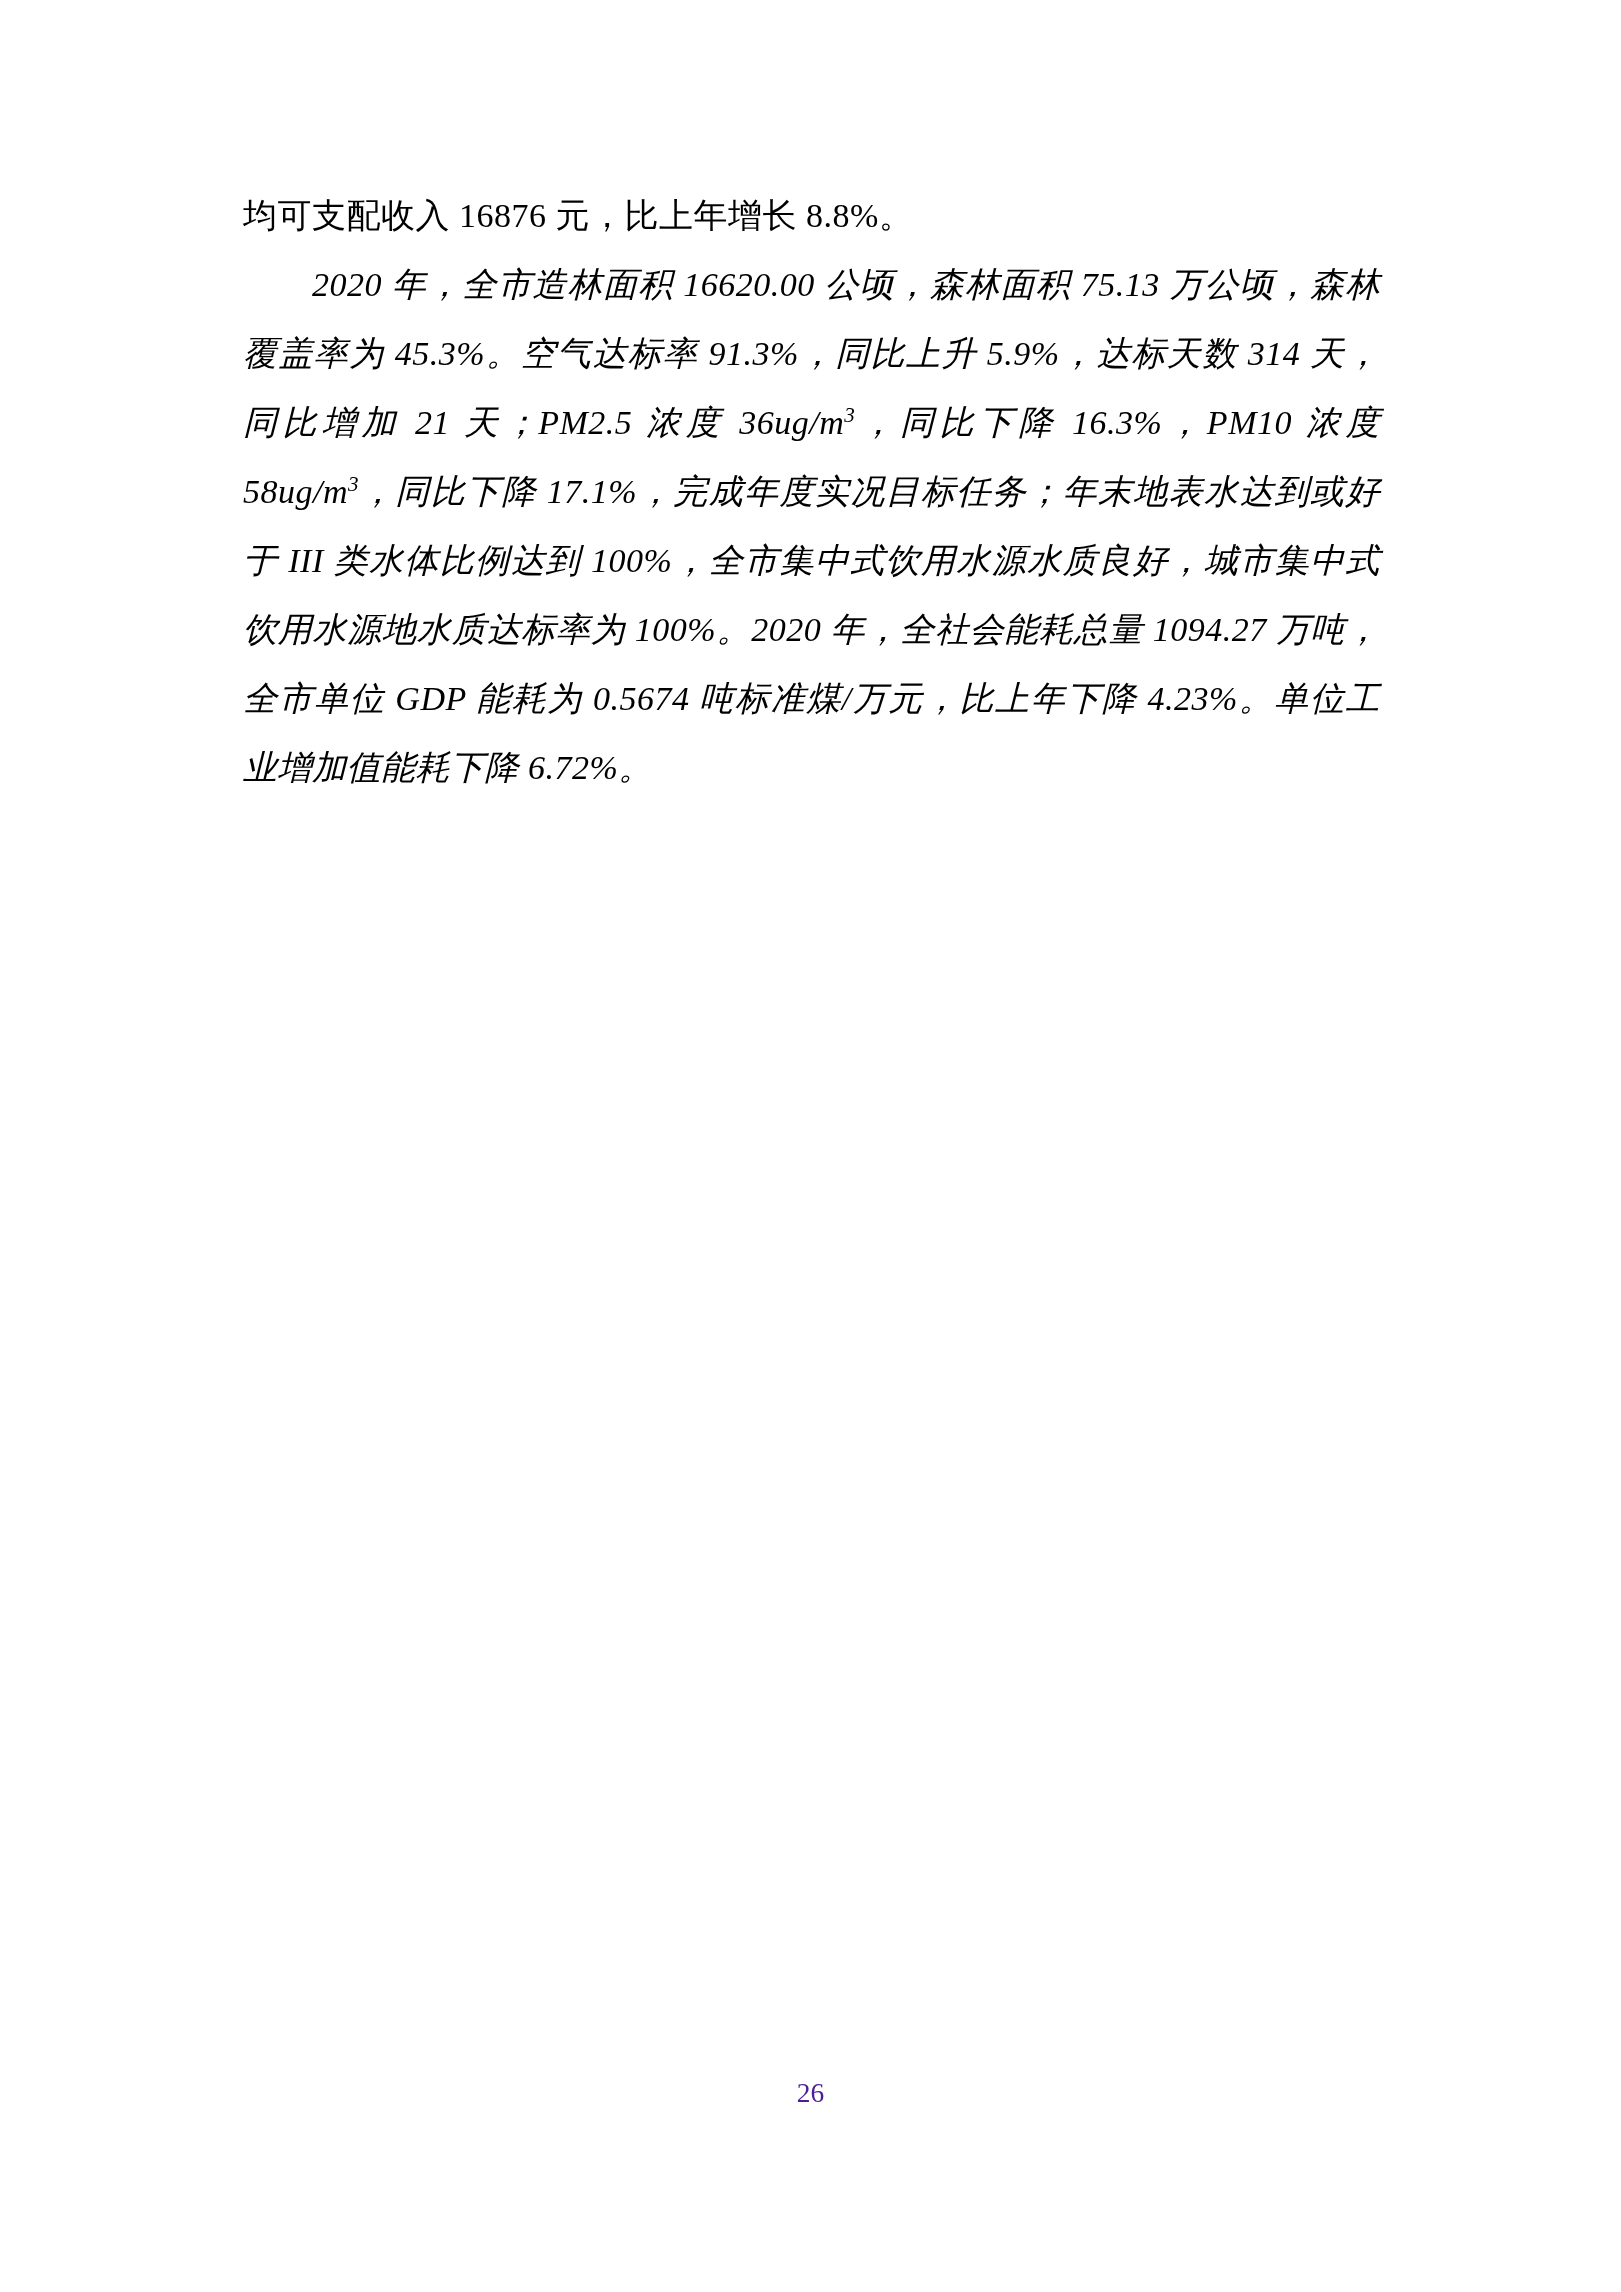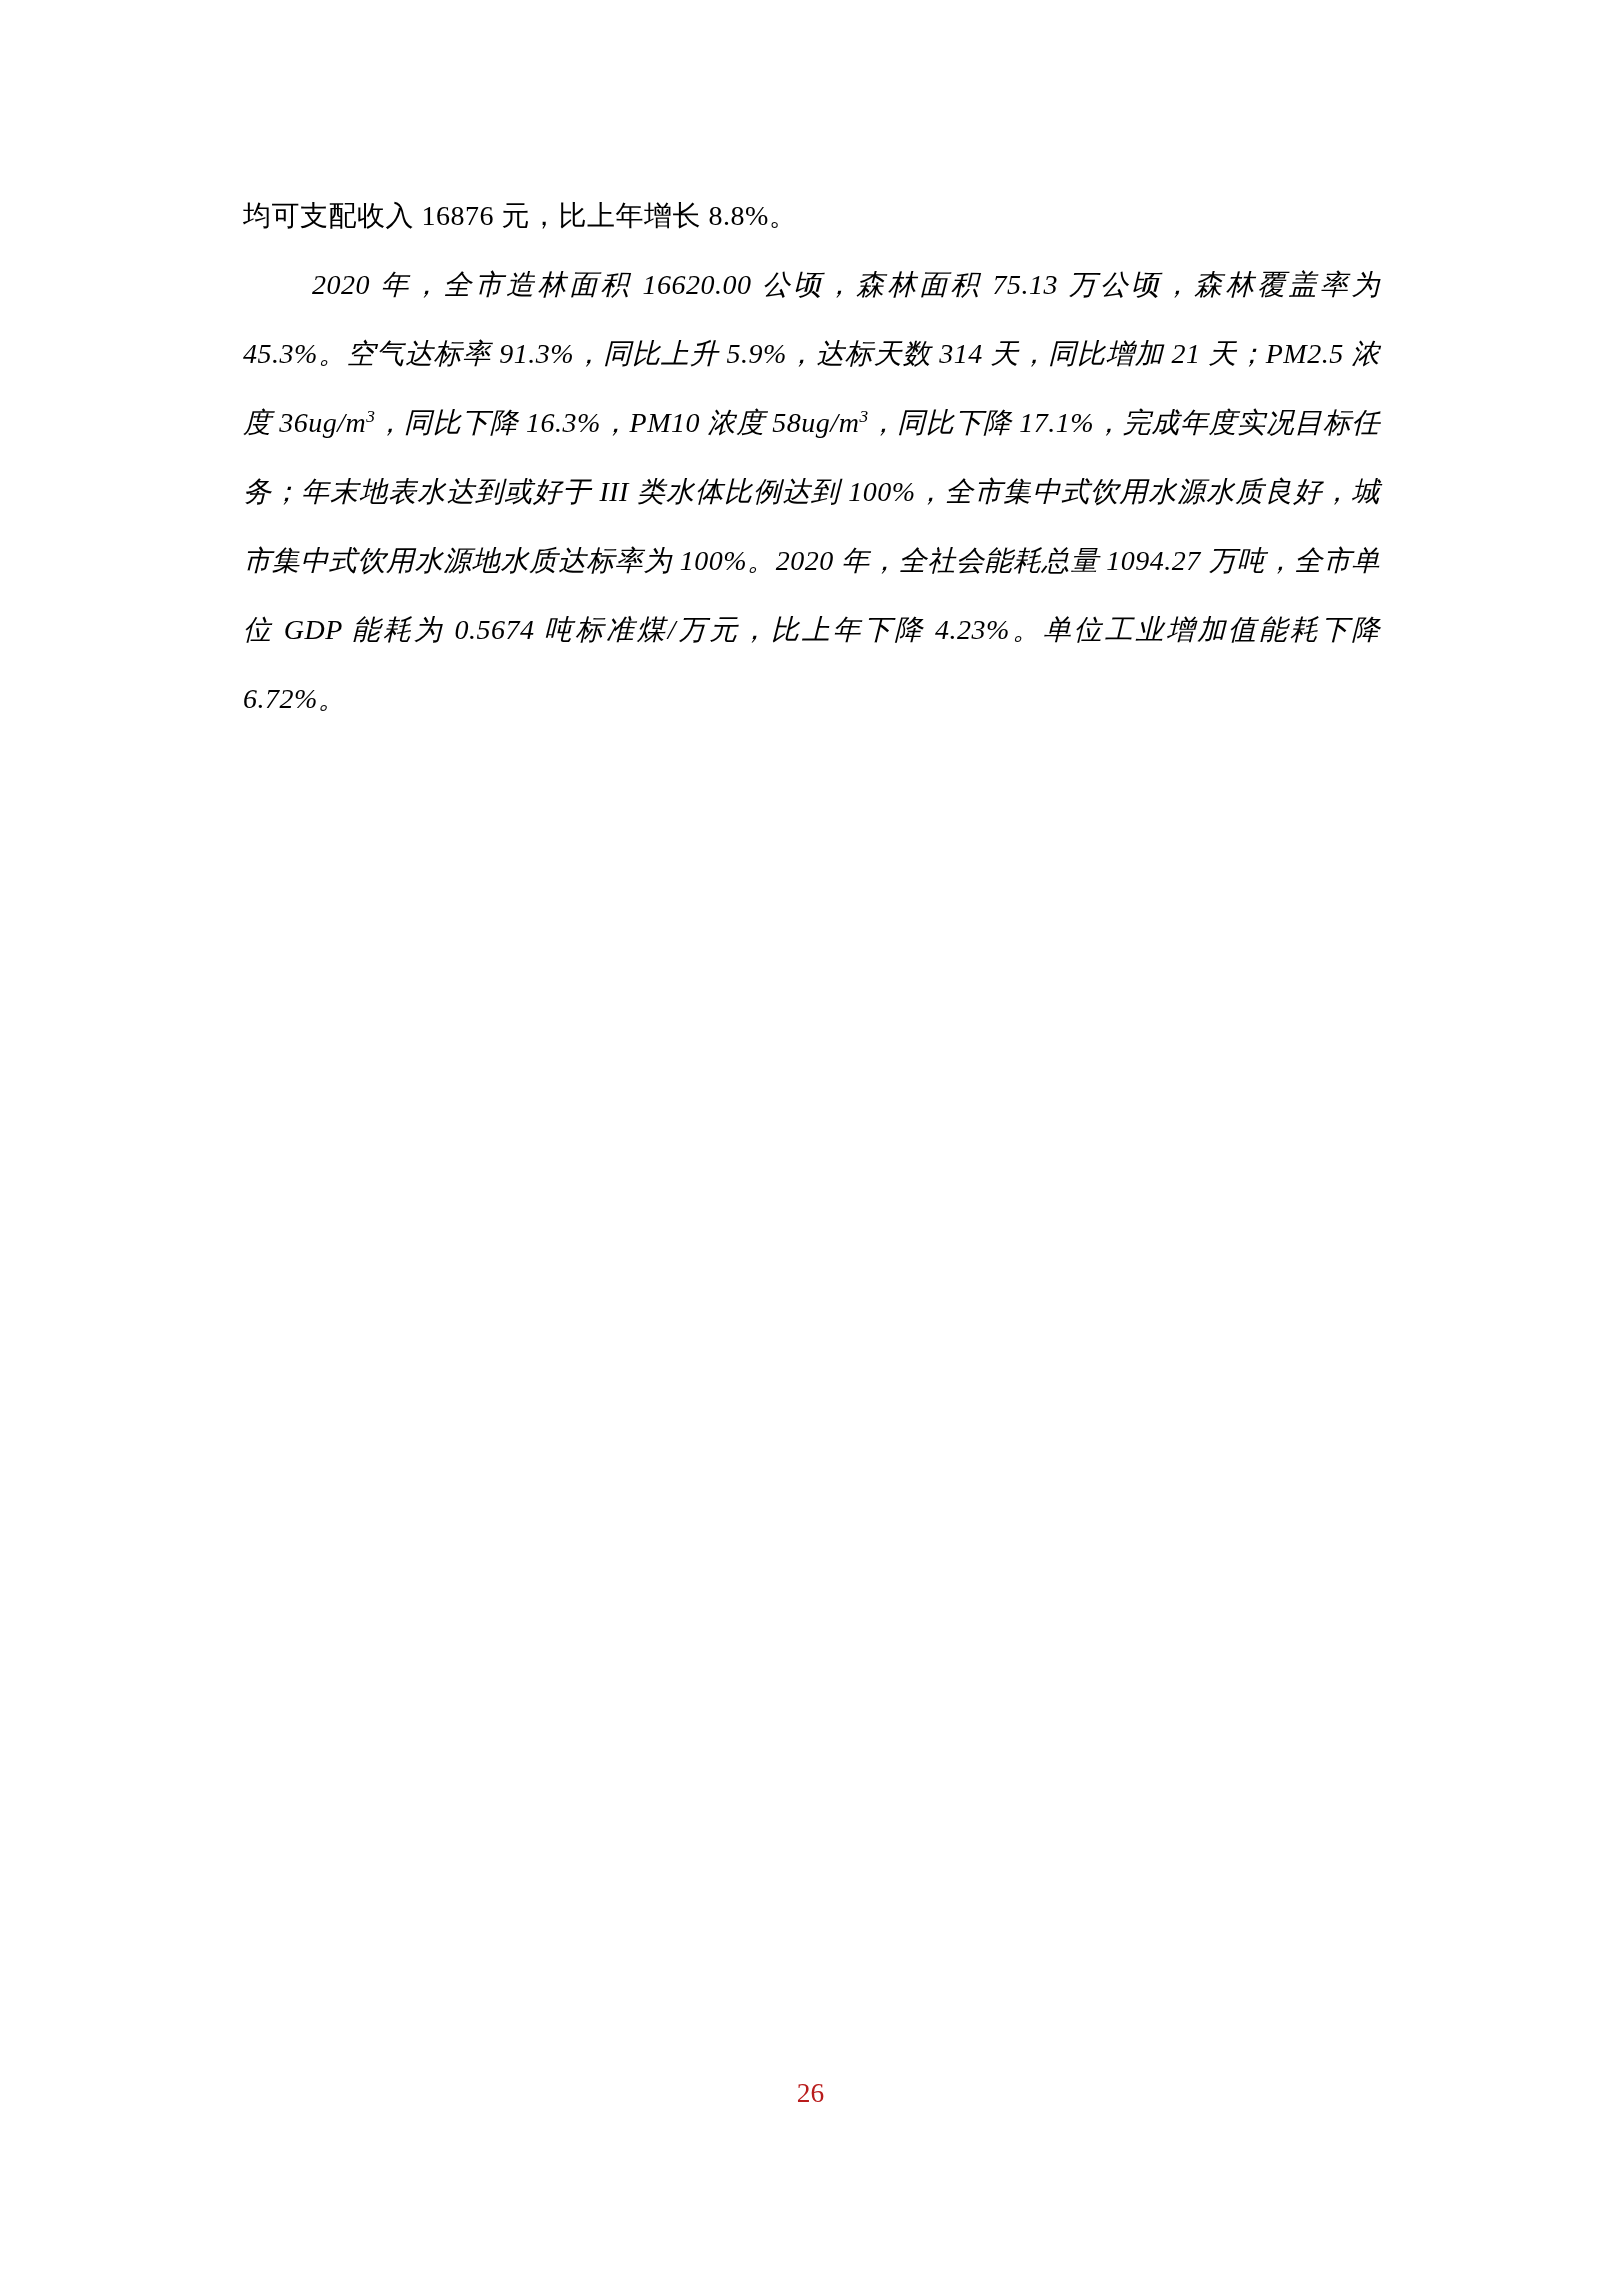--- a/index.html
+++ b/index.html
@@ -18,21 +18,21 @@
     overflow: hidden;
   }
   .content {
     position: absolute;
     left: 243px;
     top: 181px;
     width: 1137px;
   }
   p.body-text {
     margin: 0 0 0 0;
-    font-size: 28px;
+    font-size: 34px;
     line-height: 69px;
     text-align: justify;
     text-justify: inter-ideograph;
     letter-spacing: 0.5px;
   }
   p.indent-1 {
     text-indent: 69px;
   }
   p.indent-num {
     text-indent: 69px;
@@ -61,21 +61,21 @@
     line-height: 0;
   }
   .page-number {
     position: absolute;
     left: 0;
     right: 0;
     top: 2078px;
     text-align: center;
     font-size: 27.4px;
     font-family: "Liberation Serif", serif;
-    color: #b91c1c;
+    color: #4c1d95;
   }
   .justify-last-left { text-align: justify; font-style: italic; }
 </style>
 </head>
 <body>
 
 <div class="page">
   <div class="content">
 
     <p class="body-text first-line">均可支配收入 16876 元，比上年增长 8.8%。</p>

